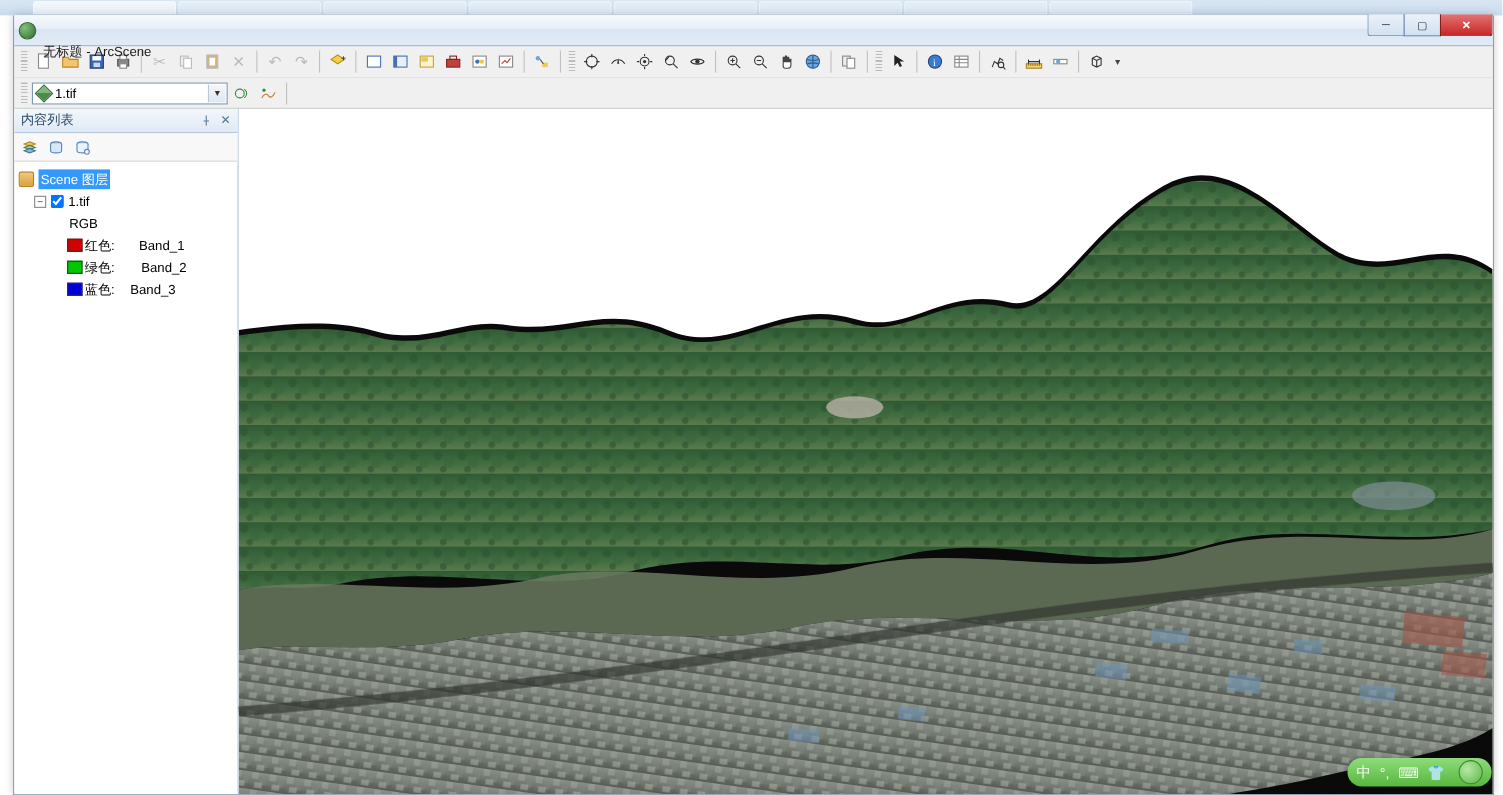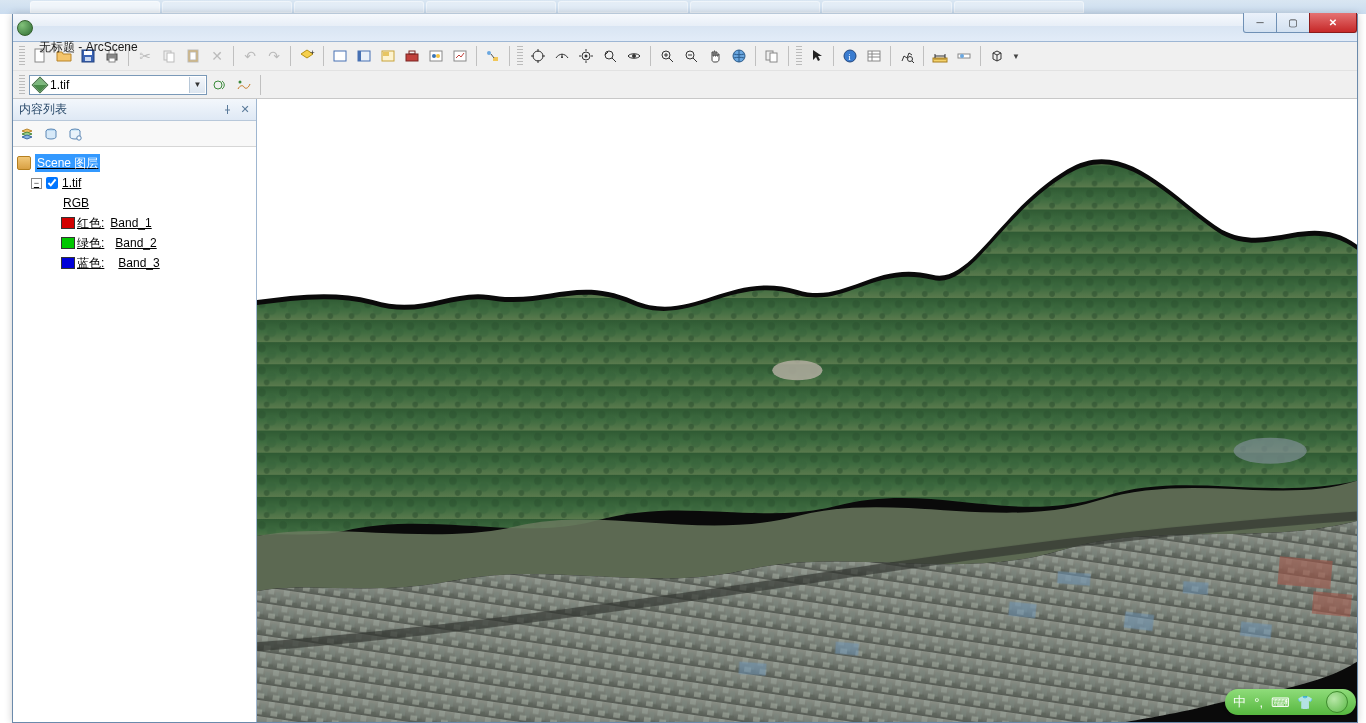--- a/index.html
+++ b/index.html
@@ -154,21 +154,21 @@
   position:absolute; right:1px; top:1px; bottom:1px; width:16px;
   background: linear-gradient(to bottom,#f4f7fb,#dde6f0);
   border-left:1px solid #b8c8d8;
   display:flex; align-items:center; justify-content:center;
   font-size:8px; color:#333;
 }
 
 
 .body-area { flex:1; display:flex; min-height:0; }
 .toc-panel {
-  width: 244px;
+  width: 204px;
   border-right: 1px solid #9fb6d0;
   display:flex; flex-direction:column;
   background:#fff;
 }
 .toc-header {
   height: 22px;
   background: linear-gradient(to bottom,#f3f7fc,#dfe9f5);
   border-bottom:1px solid #b8c8da;
   display:flex; align-items:center;
   padding: 0 6px;
@@ -187,21 +187,21 @@
   border-bottom:1px solid #d6d6d6;
   display:flex; align-items:center; gap:4px;
   padding:0 4px;
 }
 .toc-tb-btn { width:20px; height:20px; display:flex; align-items:center; justify-content:center; font-size:14px; }
 .toc-tree {
   flex:1; padding:6px 4px;
   font-size:12px;
   line-height:18px;
 }
-.tree-row { display:flex; align-items:center; gap:4px; padding:1px 0;text-decoration:underline;}
+.tree-row { display:flex; align-items:center; gap:4px; padding:1px 0;}
 .tree-row.sel .lbl { background:#3399ff; color:#fff; padding:0 2px; }
 .tree-expand { width:11px; height:11px; border:1px solid #888; display:flex; align-items:center; justify-content:center; font-size:9px; line-height:9px; color:#333; background:#fff;}
 .tree-check { width:12px; height:12px; }
 .tree-icon { width:14px; height:14px; display:inline-block; }
 .scene-icon { background: linear-gradient(to bottom,#f2c879,#d8a043); border-radius:2px; border:1px solid #b57f1f;}
 .swatch { width:14px; height:12px; border:1px solid #333; display:inline-block; }
 .swatch.red { background:#d20000; }
 .swatch.green { background:#00c800; }
 .swatch.blue { background:#0000d8; }
 .indent1 { padding-left:14px; }
@@ -550,26 +550,26 @@
           <span class="tree-expand">−</span>
           <input type="checkbox" class="tree-check" checked="" style="">
           <span>1.tif</span>
         </div>
         <div class="tree-row indent2">
           <span>RGB</span>
         </div>
         <div class="tree-row indent3">
           <span class="swatch red"></span>
           <span>红色:</span>
-          <span style="margin-left:4px;">Band_1</span>
+          <span style="margin-left:20px;">Band_1</span>
         </div>
         <div class="tree-row indent3">
           <span class="swatch green"></span>
           <span>绿色:</span>
-          <span style="margin-left:9px;">Band_2</span>
+          <span style="margin-left:22px;">Band_2</span>
         </div>
         <div class="tree-row indent3">
           <span class="swatch blue"></span>
           <span>蓝色:</span>
           <span style="margin-left:12px;">Band_3</span>
         </div>
       </div>
     </div>
 
     <div class="viewport">

